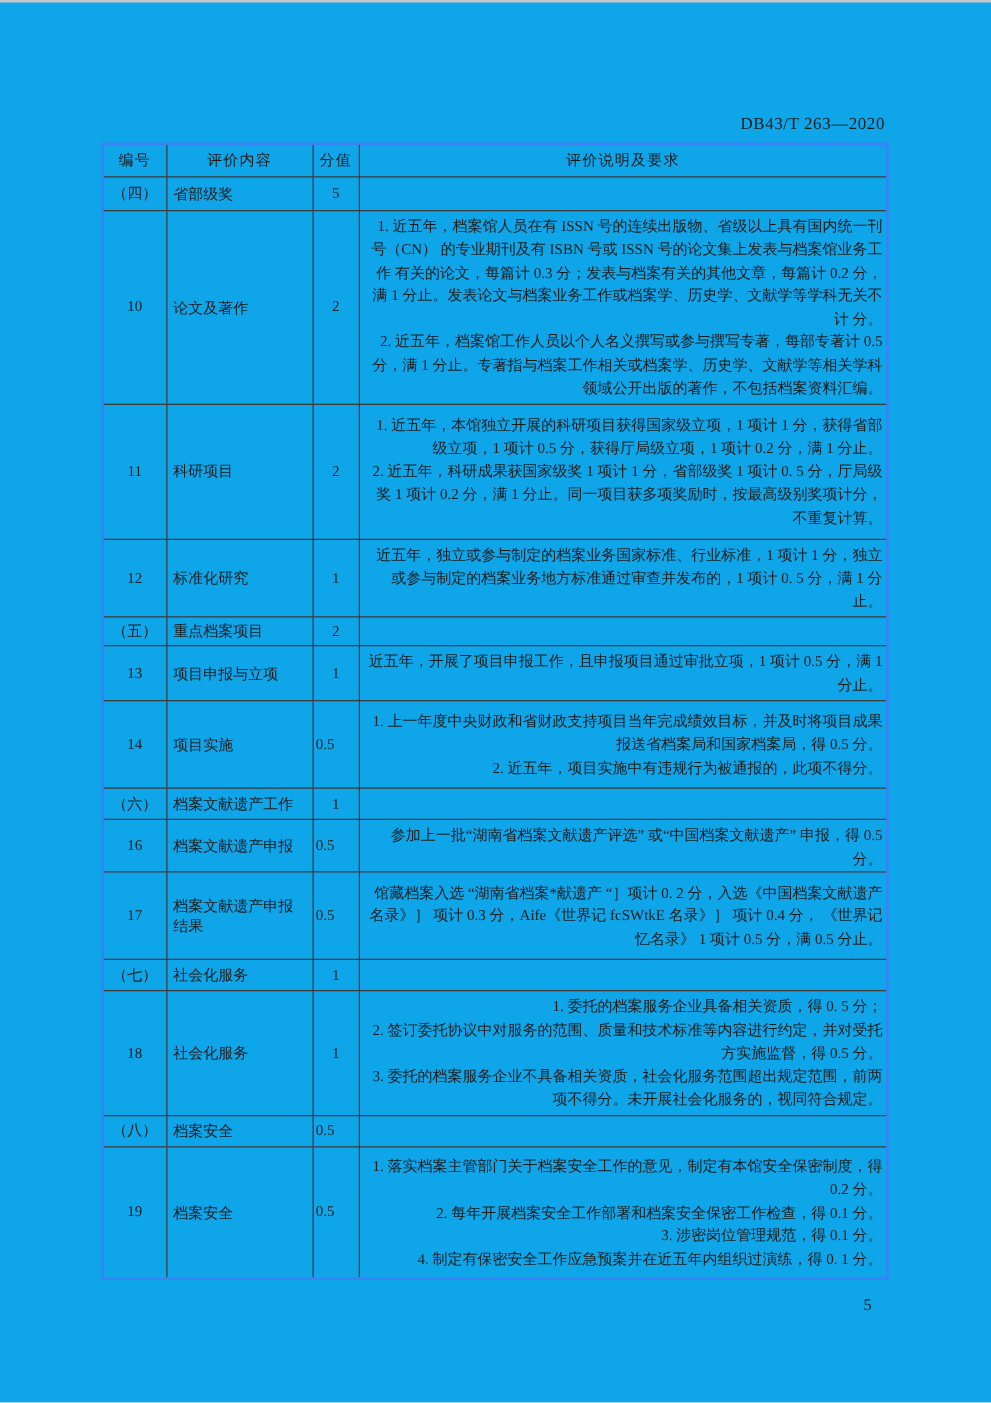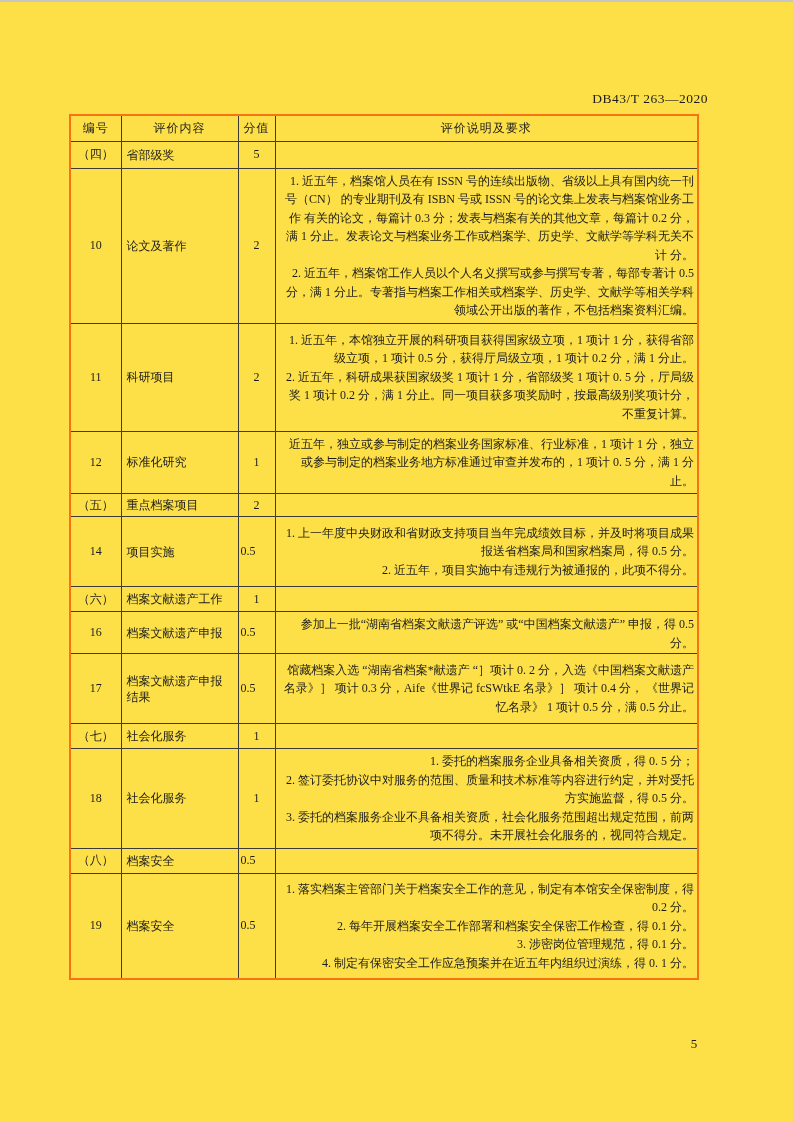--- a/index.html
+++ b/index.html
@@ -4,21 +4,21 @@
 <style>
   html, body {
     margin: 0;
     padding: 0;
     background: #ffffff;
   }
   .page {
     position: relative;
     width: 793px;
     height: 1122px;
-    background: #fde047;
+    background: #0ea5e9;
     font-family: "Liberation Serif", "DejaVu Serif", serif;
     color: #1c1c1c;
     overflow: hidden;
   }
   .scan-edge {
     position: absolute;
     top: 0; left: 0; right: 0;
     height: 2px;
     background: #c6c6c6;
   }
@@ -26,26 +26,26 @@
     position: absolute;
     top: 91px;
     left: 0;
     width: 708px;
     text-align: right;
     font-size: 13.5px;
     letter-spacing: 0.5px;
   }
   table.eval-table {
     position: absolute;
-    left: 69px;
+    left: 81px;
     top: 114px;
     width: 628px;
     border-collapse: collapse;
     table-layout: fixed;
-    border: 2px solid #f97316;
+    border: 2px solid #3b82f6;
     padding-left: 22px;
   }
   table.eval-table td {
     border: 1px solid #3b3b3b;
     font-size: 12px;
     overflow: hidden;
   }
   td.th {
     text-align: center;
     vertical-align: middle;
@@ -140,20 +140,26 @@
           <td class="cell-content">标准化研究</td>
           <td class="cell-score">1</td>
           <td class="cell-desc">近五年，独立或参与制定的档案业务国家标准、行业标准，1 项计 1 分，独立或参与制定的档案业务地方标准通过审查并发布的，1 项计 0. 5 分，满 1 分止。</td>
         </tr>
         <tr style="height: 23px;">
           <td class="cell-id">（五）</td>
           <td class="cell-content">重点档案项目</td>
           <td class="cell-score">2</td>
           <td class="cell-desc"></td>
         </tr>
+        <tr style="height: 35px;">
+          <td class="cell-id">13</td>
+          <td class="cell-content">项目申报与立项</td>
+          <td class="cell-score">1</td>
+          <td class="cell-desc">近五年，开展了项目申报工作，且申报项目通过审批立项，1 项计 0.5 分，满 1 分止。</td>
+        </tr>
         <tr style="height: 70px;">
           <td class="cell-id">14</td>
           <td class="cell-content">项目实施</td>
           <td class="cell-score score-left">0.5</td>
           <td class="cell-desc">1. 上一年度中央财政和省财政支持项目当年完成绩效目标，并及时将项目成果 报送省档案局和国家档案局，得 0.5 分。
 2. 近五年，项目实施中有违规行为被通报的，此项不得分。</td>
         </tr>
         <tr style="height: 25px;">
           <td class="cell-id">（六）</td>
           <td class="cell-content">档案文献遗产工作</td>

